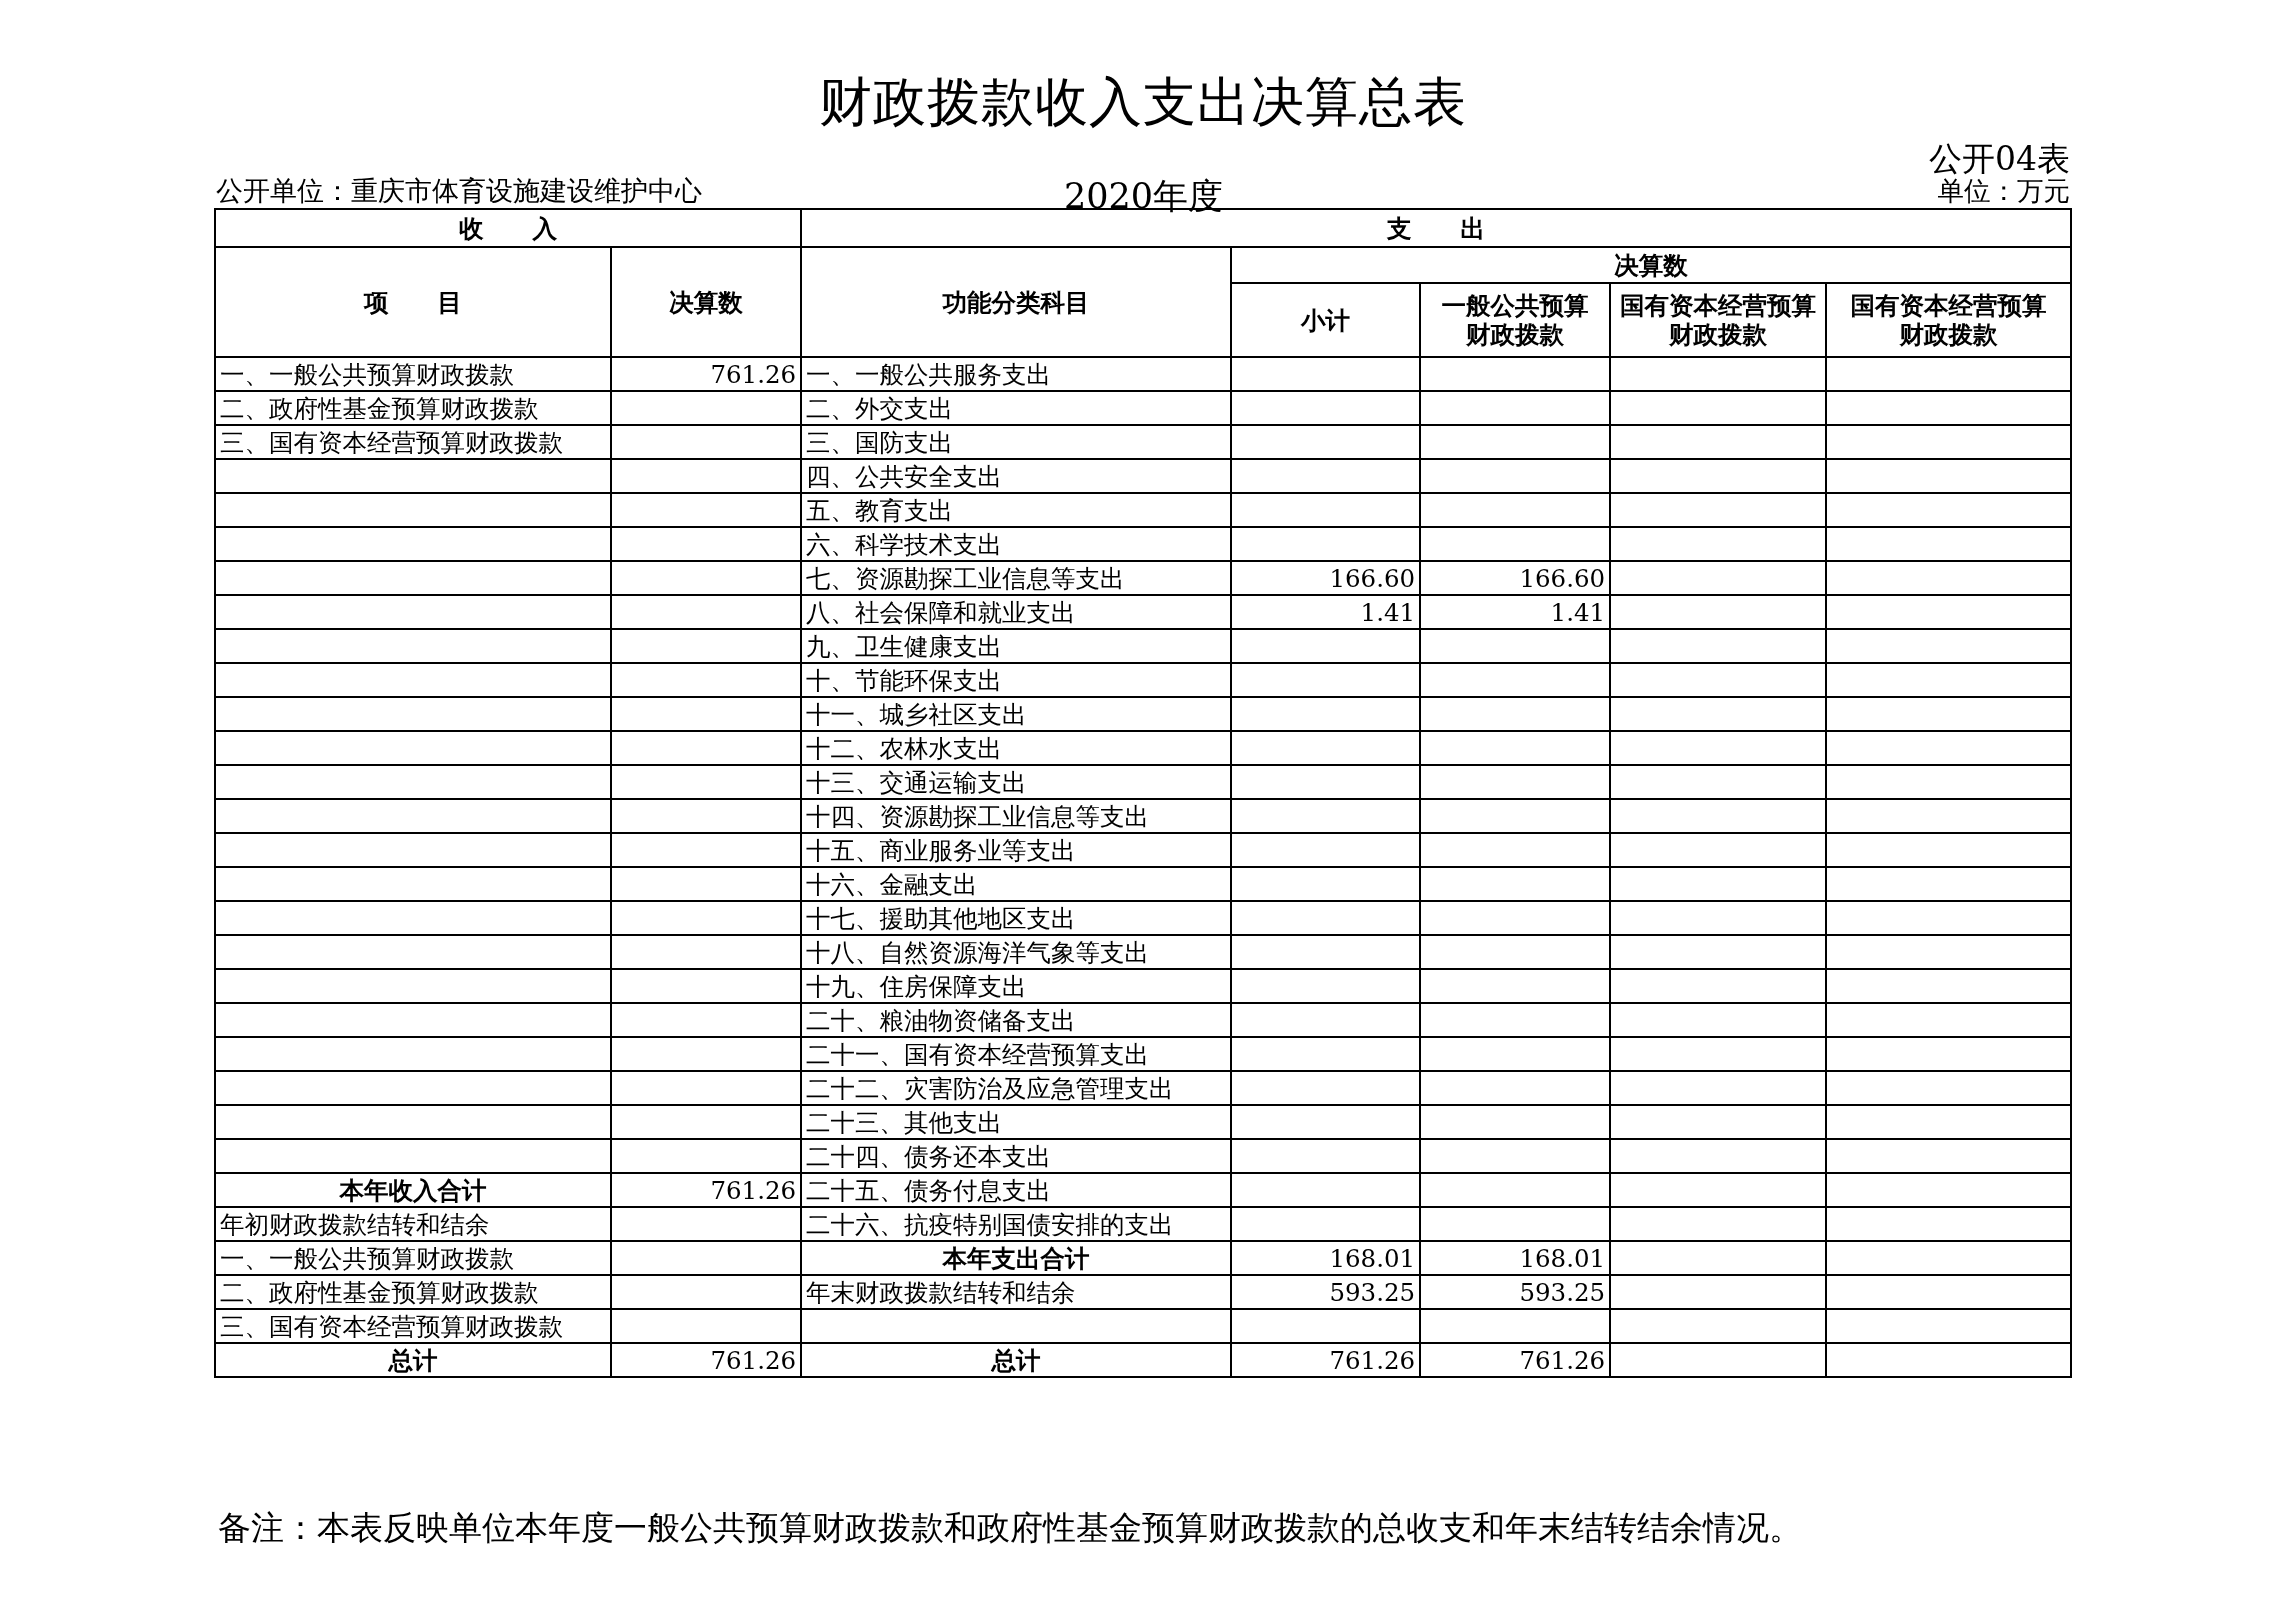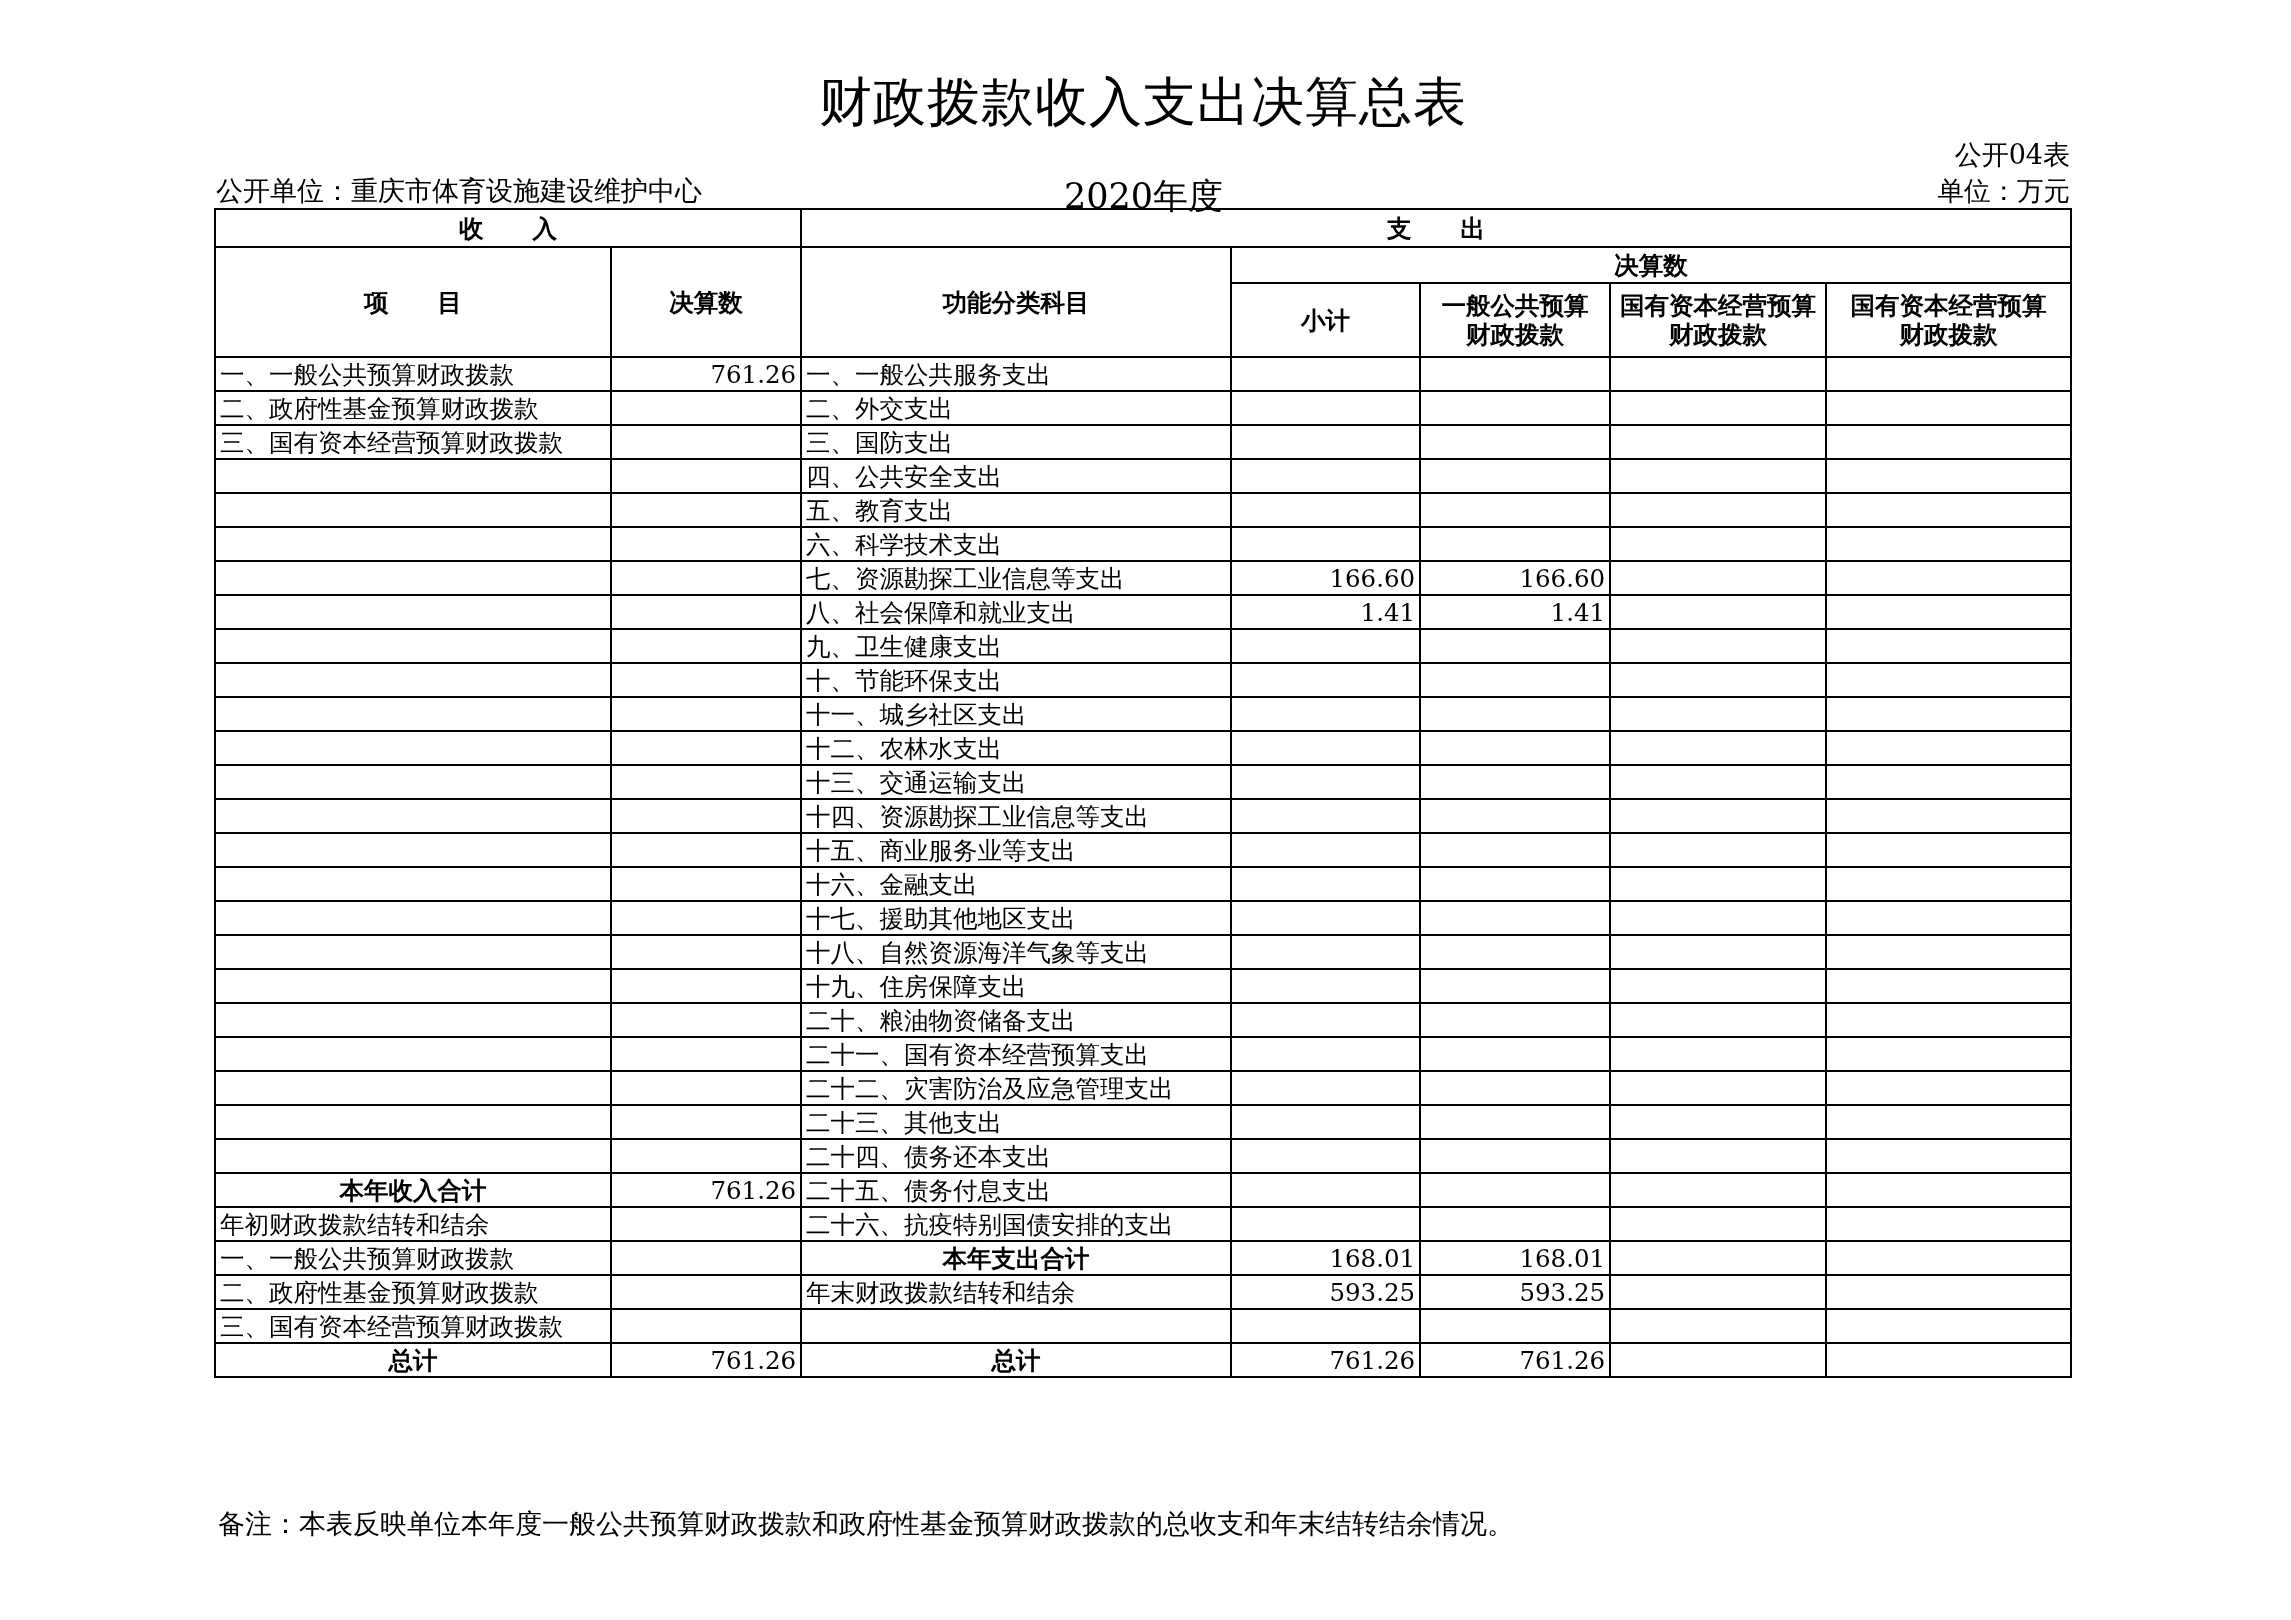--- a/index.html
+++ b/index.html
@@ -1,30 +1,30 @@
 <!DOCTYPE html>
 <html><head>
 <meta charset="utf-8">
 <style>
   html, body { margin:0; padding:0; background:#ffffff; }
   body { width:2292px; height:1620px; position:relative; overflow:hidden;
          font-family:"DejaVu Serif","Liberation Serif",serif; color:#000; }
   .title { position:absolute; left:0; width:2292px; top:67px; text-align:center;
            font-family:"DejaVu Sans","Liberation Sans",sans-serif; font-size:53px; letter-spacing:1px; transform:translateX(-2.9px); }
-  .formno { position:absolute; right:222px; top:137px; font-size:27px; }
+  .formno { position:absolute; right:222px; top:137px; font-size:33px; }
   .unit-line { position:absolute; left:216px; top:173px; font-size:27px; }
   .year { position:absolute; left:1064px; top:173px; font-size:35px; }
   .money-unit { position:absolute; right:222px; top:173px; font-size:26.5px; }
   table.main { position:absolute; left:214px; top:208px; border-collapse:collapse; table-layout:fixed; width:1856px;padding-left:10px; }
   table.main td { border:2.9px solid #000; padding:0 3.9px; font-size:24.5px; height:31px; line-height:29px; white-space:nowrap; overflow:hidden; }
   .hdr { font-family:"DejaVu Sans","Liberation Sans",sans-serif; font-weight:bold; text-align:center; font-size:24.5px; }
   .hdr2 { line-height:29px !important; }
   .num { text-align:right; font-family:"DejaVu Serif","Liberation Serif",serif; }
   .bold-center { font-family:"DejaVu Sans","Liberation Sans",sans-serif; font-weight:bold; text-align:center; }
-  .note { position:absolute; left:218px; top:1506px; font-size:27px; }
+  .note { position:absolute; left:218px; top:1506px; font-size:33px; }
   tr.r td { height:32px; }
 </style>
 </head>
 <body>
 
 <div class="title">财政拨款收入支出决算总表</div>
 <div class="formno">公开04表</div>
 <div class="unit-line">公开单位：重庆市体育设施建设维护中心</div>
 <div class="year">2020年度</div>
 <div class="money-unit">单位：万元</div>

